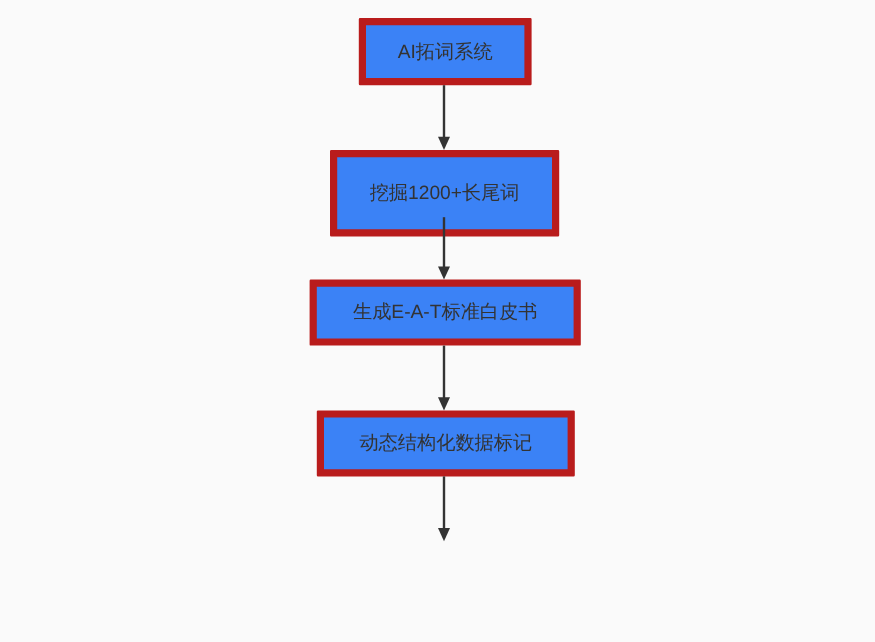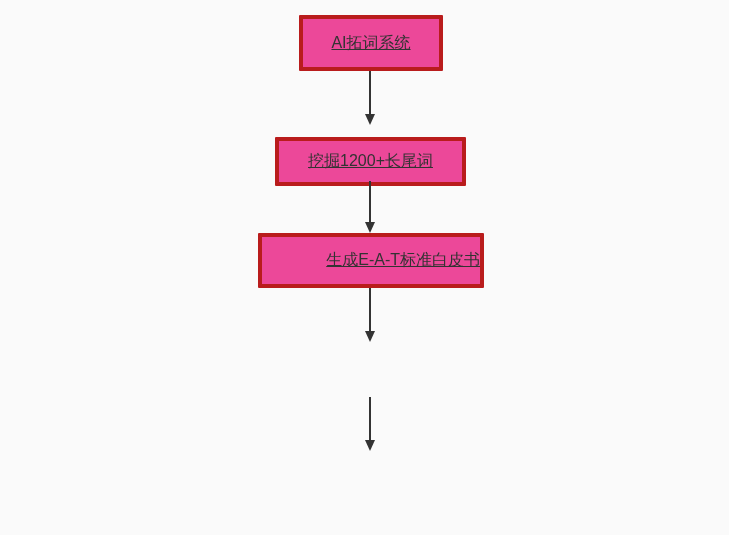--- a/index.html
+++ b/index.html
@@ -14,35 +14,34 @@
     overflow: hidden;
   }
   .flowchart {
     position: relative;
     width: 729px;
     height: 535px;
   }
   .flow-node {
     position: absolute;
     box-sizing: border-box;
-    background: #ec4899;
-    border: 4px solid #b91c1c;
+    background: #3b82f6;
+    border: 6px solid #b91c1c;
     border-radius: 1px;
     color: #333333;
     font-size: 16px;
     display: flex;
     align-items: center;
     justify-content: center;
     text-align: center;
     white-space: nowrap;
-    text-decoration: underline;
   }
   .node-1 { left: 299px; top: 15px;  width: 144px; height: 56px; }
-  .node-2 { left: 275px; top: 125px; width: 191px; height: 49px; margin-top: 12px; }
-  .node-3 { left: 258px; top: 233px; width: 226px; height: 55px; justify-content: flex-end; }
+  .node-2 { left: 275px; top: 125px; width: 191px; height: 72px; }
+  .node-3 { left: 258px; top: 233px; width: 226px; height: 55px; }
   .node-4 { left: 264px; top: 342px; width: 215px; height: 55px; }
   .node-5 { left: 255px; top: 451px; width: 236px; height: 56px; }
 
   .flow-arrow {
     position: absolute;
     left: 370px;
     width: 0;
   }
   .arrow-1 { top: 71px;  height: 54px; }
   .arrow-2 { top: 181px; height: 52px; }
@@ -93,20 +92,23 @@
 
   <div class="flow-node node-3">
     <span>生成E-A-T标准白皮书</span>
   </div>
 
   <div class="flow-arrow arrow-3">
     <div class="arrow-line"></div>
     <div class="arrow-head"></div>
   </div>
 
+  <div class="flow-node node-4">
+    <span>动态结构化数据标记</span>
+  </div>
 
   <div class="flow-arrow arrow-4">
     <div class="arrow-line"></div>
     <div class="arrow-head"></div>
   </div>
 
 
 </div>
 
 </body></html>

